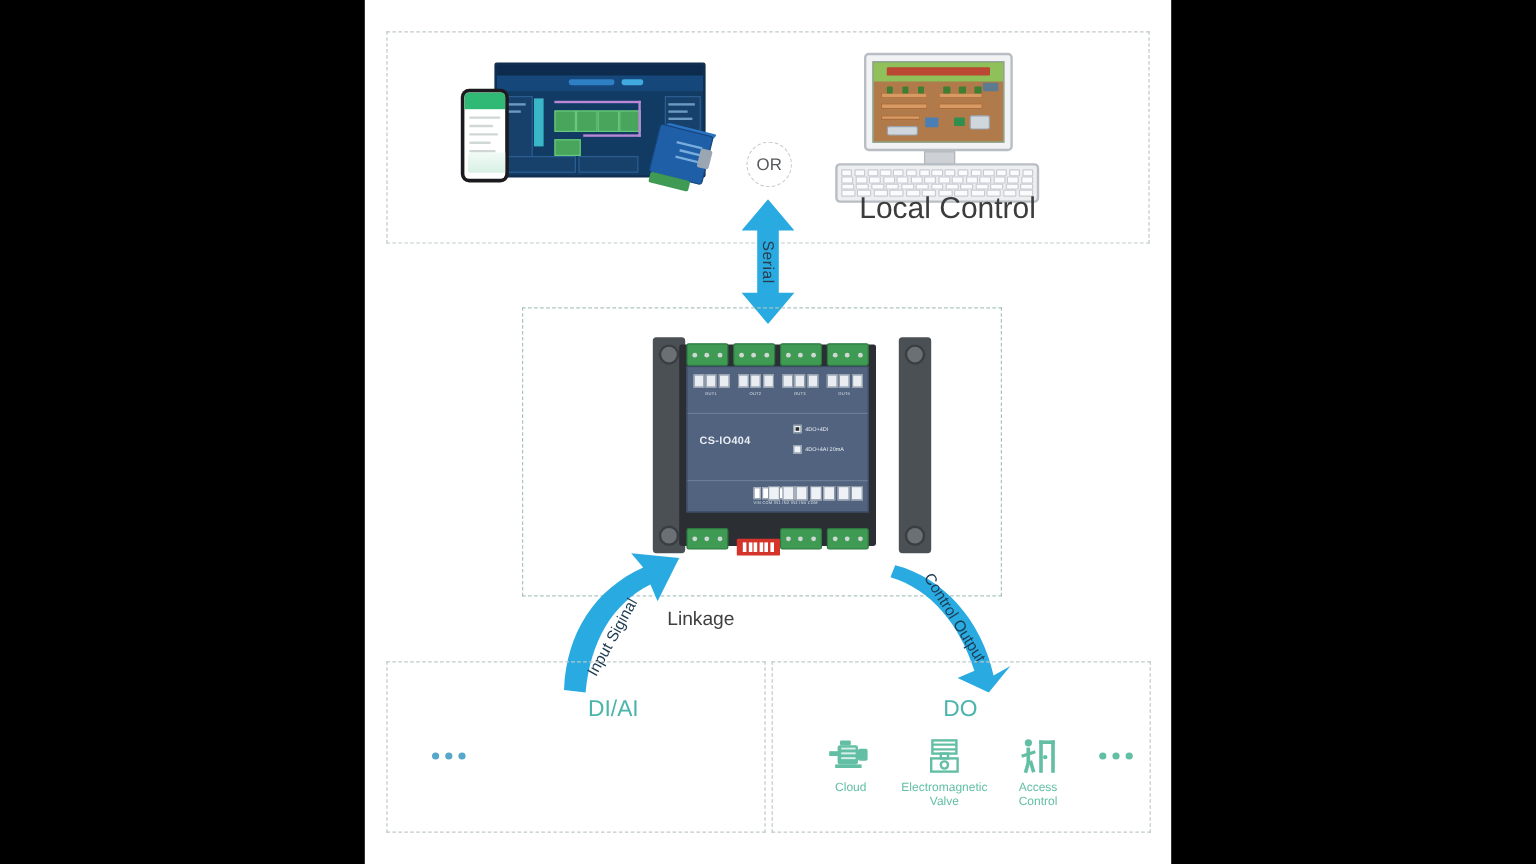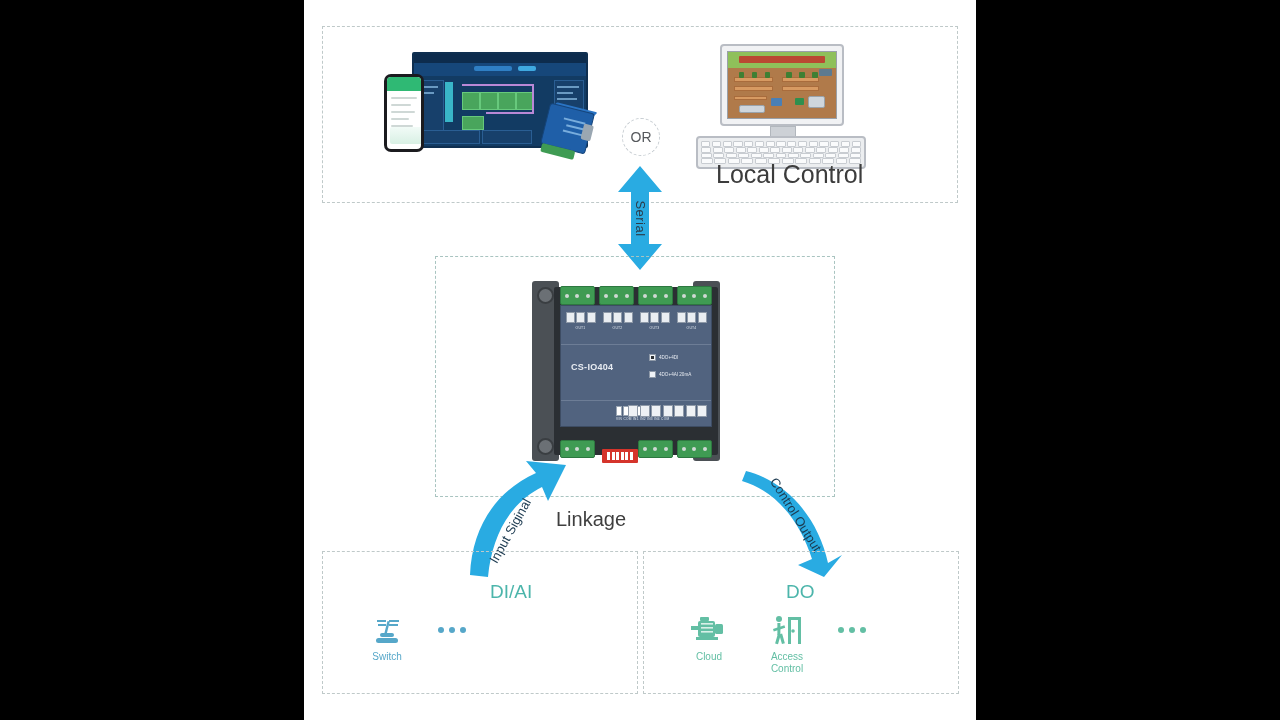--- a/index.html
+++ b/index.html
@@ -81,21 +81,21 @@
 
   
   #serial-arrow{position:absolute;left:312px;top:166px;width:48px;height:104px;}
   #serial-text{position:absolute;left:312px;top:166px;width:48px;height:104px;
      display:flex;align-items:center;justify-content:center;}
   #serial-text span{transform:rotate(90deg);font-size:13px;color:#2a3b4a;letter-spacing:.5px;}
 
   
   #mid-box{left:131px;top:256px;width:400px;height:241px;}
 
-  #device{position:absolute;left:228px;top:281px;width:188px;height:180px;}
+  #device{position:absolute;left:240px;top:281px;width:208px;height:180px;padding-left:24px;}
   .dev-rail{position:absolute;top:0;width:27px;height:180px;background:#4b5055;border-radius:3px;}
   #rail-l{left:0;} #rail-r{right:0;}
   .dev-screw{position:absolute;width:13px;height:13px;border-radius:50%;background:#6b7075;border:2px solid #3a3e42;}
   #device .dev-core{position:absolute;left:22px;top:6px;width:164px;height:168px;background:#2b2f33;border-radius:2px;}
   #device .term-top{position:absolute;left:28px;top:5px;width:152px;height:19px;display:flex;gap:4px;}
   #device .term-bot{position:absolute;left:28px;bottom:3px;width:152px;height:18px;display:flex;gap:4px;}
   .tblk{flex:1;background:#3f9b53;border:1px solid #2d7840;border-radius:2px;display:flex;
         align-items:center;justify-content:space-around;padding:0 1px;box-sizing:border-box;}
   .tblk i{display:block;width:4px;height:4px;border-radius:50%;background:#cfd8d4;}
   #panel{position:absolute;left:28px;top:24px;width:152px;height:122px;background:#51637f;
@@ -113,21 +113,21 @@
   #opt1{top:48px;} #opt2{top:65px;}
   #botlabels{position:absolute;left:55px;bottom:5px;font-size:3.2px;color:#dde4ec;letter-spacing:.3px;}
   #dippad{position:absolute;left:55px;bottom:10px;display:flex;gap:1px;}
   #dippad b{display:block;width:4px;height:8px;background:#fff;border:1px solid #9aa6b4;}
   #iopads{position:absolute;right:4px;bottom:9px;display:flex;gap:1.5px;}
   #iopads b{display:block;width:8px;height:10px;background:#eef1f5;border:1px solid #8e99a8;}
   #dipred{position:absolute;left:70px;bottom:-2px;width:36px;height:14px;background:#d5342b;border-radius:1px;
      display:flex;gap:1.5px;align-items:center;justify-content:center;}
   #dipred b{display:block;width:3px;height:8px;background:#fff;}
 
-  #linkage{position:absolute;left:252px;top:508px;font-size:20px;color:#3f3f3f;}
+  #linkage{position:absolute;left:252px;top:508px;font-size:16px;color:#3f3f3f;}
 
   
   #bl-box{left:18px;top:551px;width:316px;height:143px;}
   #br-box{left:339px;top:551px;width:316px;height:143px;}
 
   .sect-title{position:absolute;font-size:19px;}
   #di-title{left:144px;top:581px;color:#4cb5ab;margin-left:42px;}
   #do-title{left:482px;top:581px;color:#4cb5ab;}
 
   .iconrow{position:absolute;top:612px;display:flex;align-items:flex-start;}
@@ -452,36 +452,20 @@
     <text x="50" y="62" fill="#1c3a50" font-family="Liberation Sans, sans-serif" font-size="13" text-anchor="middle" transform="rotate(58 50 62)">Control Output</text>
   </svg>
 
   <div class="dbox" id="bl-box"></div>
   <div class="dbox" id="br-box"></div>
 
   <div class="sect-title" id="di-title">DI/AI</div>
   <div class="sect-title" id="do-title">DO</div>
 
   <div class="iconrow" id="di-row">
-    <div class="itm">
-      <div class="ico">
-        <svg width="32" height="30" viewBox="0 0 32 30">
-          <g fill="#56A7C9">
-            <rect x="5" y="23" width="22" height="5" rx="2.5"></rect>
-            <rect x="9" y="18" width="14" height="4" rx="2"></rect>
-            <rect x="15" y="6" width="2.4" height="13" transform="rotate(14 16 12)"></rect>
-            <rect x="18" y="5" width="10" height="2"></rect>
-            <rect x="18" y="9" width="9" height="2"></rect>
-            <rect x="6" y="5" width="9" height="2"></rect>
-            <rect x="7" y="9" width="8" height="2"></rect>
-          </g>
-        </svg>
-      </div>
-      <div class="cap">Switch</div>
-    </div>
 
 
 
     <div class="dots">
           <i></i>
           <i></i>
           <i></i>
         </div>
   </div>
 
@@ -497,20 +481,35 @@
             <rect x="11" y="2" width="9" height="4" rx="1"></rect>
             <rect x="12" y="8" width="12" height="1.6" fill="#d8f0e8"></rect>
             <rect x="12" y="12" width="12" height="1.6" fill="#d8f0e8"></rect>
             <rect x="12" y="16" width="12" height="1.6" fill="#d8f0e8"></rect>
           </g>
         </svg>
       </div>
       <div class="cap">Cloud</div>
     </div>
 
+    <div class="itm">
+      <div class="ico">
+        <svg width="30" height="32" viewBox="0 0 30 32">
+          <g fill="none" stroke="#63BFA4" stroke-width="2">
+            <rect x="5" y="3" width="20" height="11"></rect>
+            <line x1="5" y1="6.5" x2="25" y2="6.5"></line>
+            <line x1="5" y1="10.5" x2="25" y2="10.5"></line>
+            <rect x="12" y="14" width="6" height="4"></rect>
+            <rect x="4" y="18" width="22" height="11"></rect>
+            <circle cx="15" cy="23.5" r="3"></circle>
+          </g>
+        </svg>
+      </div>
+      <div class="cap">Electromagnetic<br>Valve</div>
+    </div>
 
     <div class="itm">
       <div class="ico">
         <svg width="32" height="30" viewBox="0 0 32 30">
           <g fill="#63BFA4">
             <circle cx="8" cy="4" r="3"></circle>
             <rect x="6.4" y="8" width="3" height="12"></rect>
             <rect x="2" y="12" width="12" height="2.6" transform="rotate(-18 8 13)"></rect>
             <rect x="6" y="19" width="3" height="10" transform="rotate(16 7 22)"></rect>
             <rect x="9" y="19" width="3" height="10" transform="rotate(-16 10 22)"></rect>

